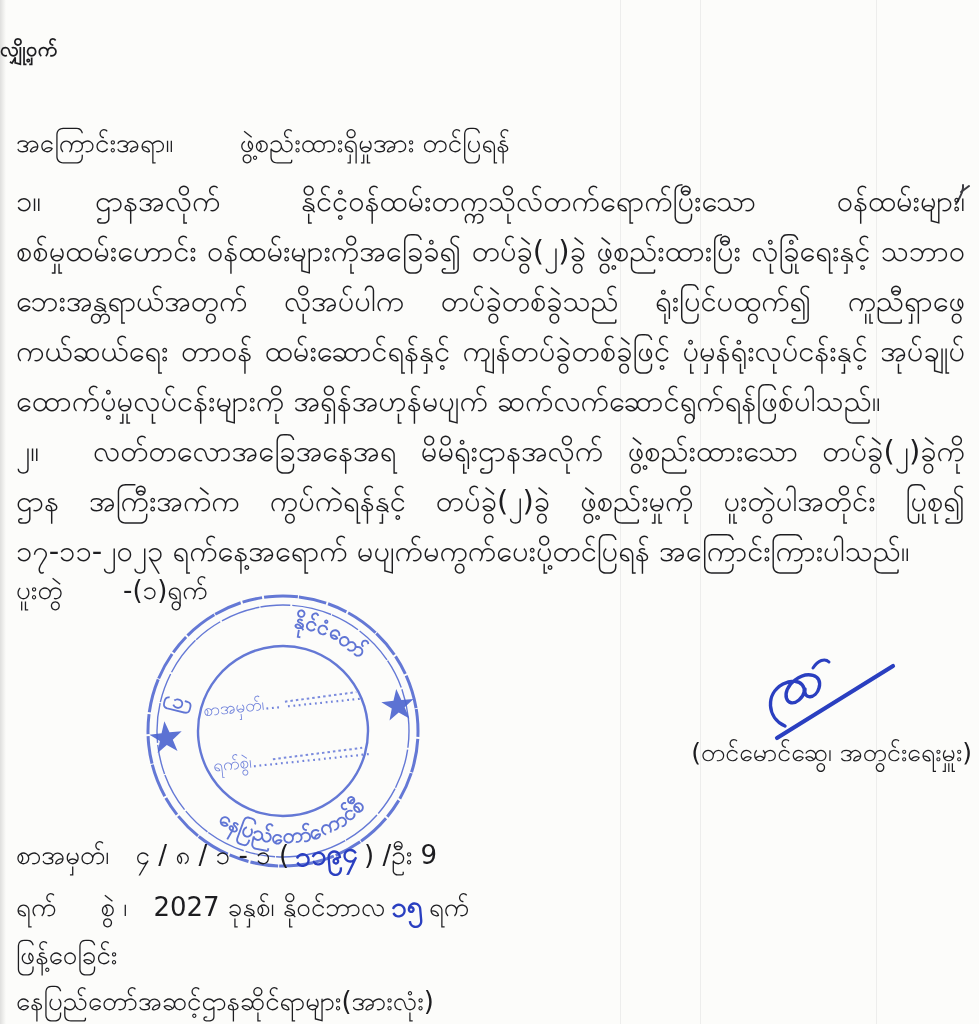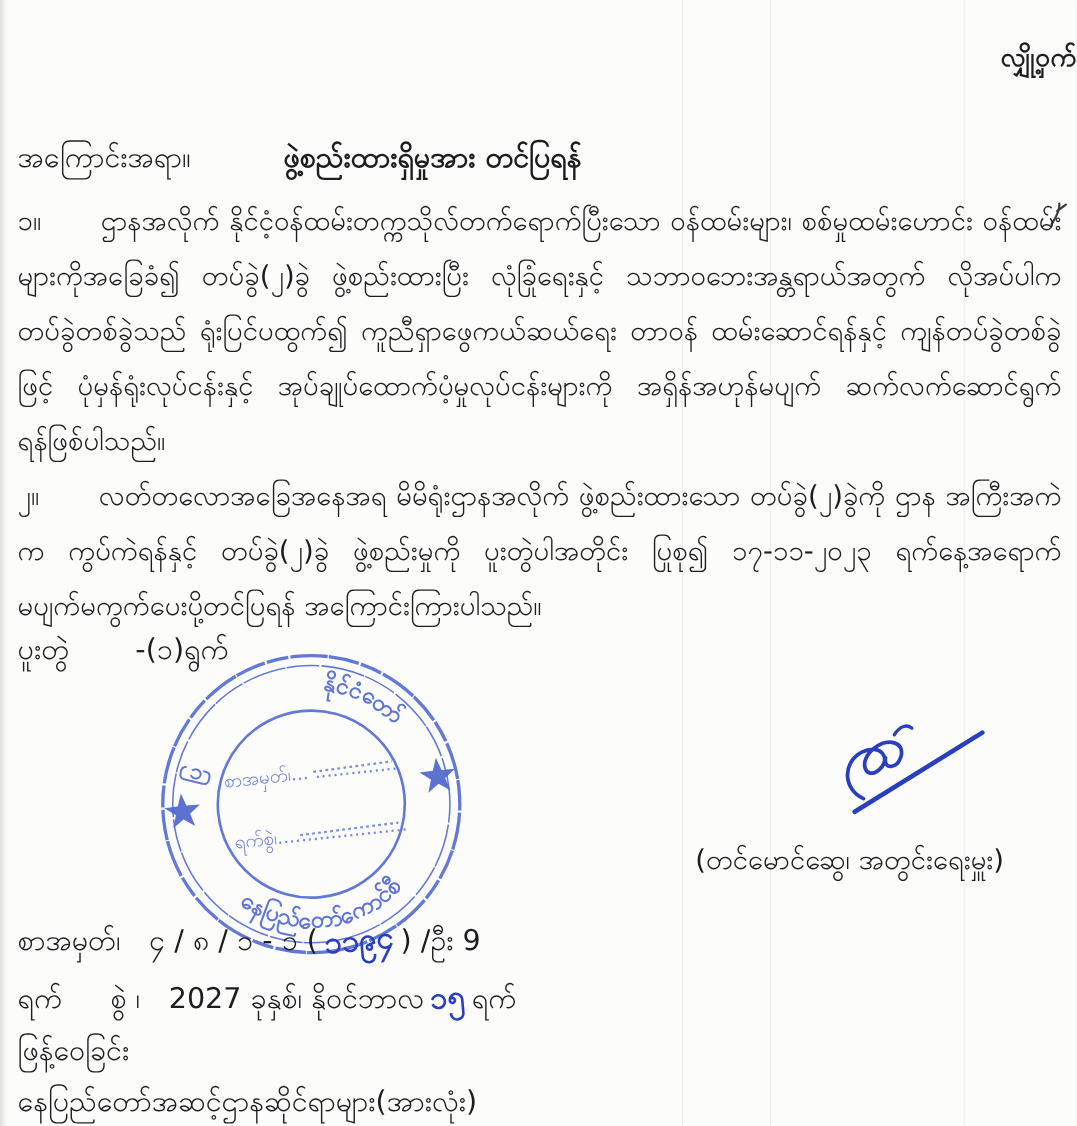--- a/index.html
+++ b/index.html
@@ -14,48 +14,48 @@
     background:#fcfcfa;
     color:#1d1d20;
     overflow:hidden;
     box-shadow:0 0 6px rgba(0,0,0,.25);
   }
   .fold{position:absolute;top:0;bottom:0;width:1px;background:rgba(110,110,115,.10);}
   .edge-shade{position:absolute;left:0;top:0;bottom:0;width:6px;
     background:linear-gradient(to right,rgba(90,90,90,.18),rgba(90,90,90,0));}
   .title{
     position:absolute;top:36px;left:0;width:100%;
-    text-align:right;font-size:24px;font-weight:700;letter-spacing:.5px;
+    text-align:left;font-size:20px;font-weight:700;letter-spacing:.5px;
   }
   .subject-row{position:absolute;top:126px;left:16px;width:950px;font-size:26px;}
   .subject-label{display:inline-block;}
-  .subject-value{display:inline-block;font-weight:700;margin-left:76px;}
+  .subject-value{display:inline-block;font-weight:400;margin-left:58px;}
   .para{
     position:absolute;left:16px;width:949px;
-    font-size:25px;line-height:50px;
+    font-size:29px;line-height:50px;
     text-align:justify;margin:0;
   }
   .para-1{top:176px;}
   .para-2{top:426px;}
   .para-num{display:inline-block;margin-right:54px;}
   .attach-row{position:absolute;top:573px;left:16px;font-size:26px;font-weight:400;}
   .attach-value{margin-left:52px;}
   .stamp{
     position:absolute;left:110px;top:558px;width:346px;height:346px;
     transform:rotate(-6deg);
   }
   .sig-scribble{position:absolute;left:755px;top:648px;}
   .sig-title-row{
     position:absolute;top:731px;left:698px;width:250px;
     font-size:26px;white-space:nowrap;
   }
   .sig-inline-scribble{display:inline-block;vertical-align:-6px;margin:0 4px;}
   .sig-name{
-    position:absolute;top:765px;left:632px;width:340px;
-    font-size:25px;text-align:left;white-space:nowrap;
+    position:absolute;top:736px;left:632px;width:340px;
+    font-size:25px;text-align:right;white-space:nowrap;
   }
   .footer-line{position:absolute;left:16px;font-size:26px;white-space:nowrap;}
   .letter-no{top:836px;}
   .date-line{top:888px;}
   .dist-head{top:938px;font-weight:400;}
   .dist-to{top:984px;text-align:center;}
   .hand{
     color:#2a3fc0;font-weight:700;
     display:inline-block;transform:rotate(-5deg);
     font-size:28px;padding:0 6px;

